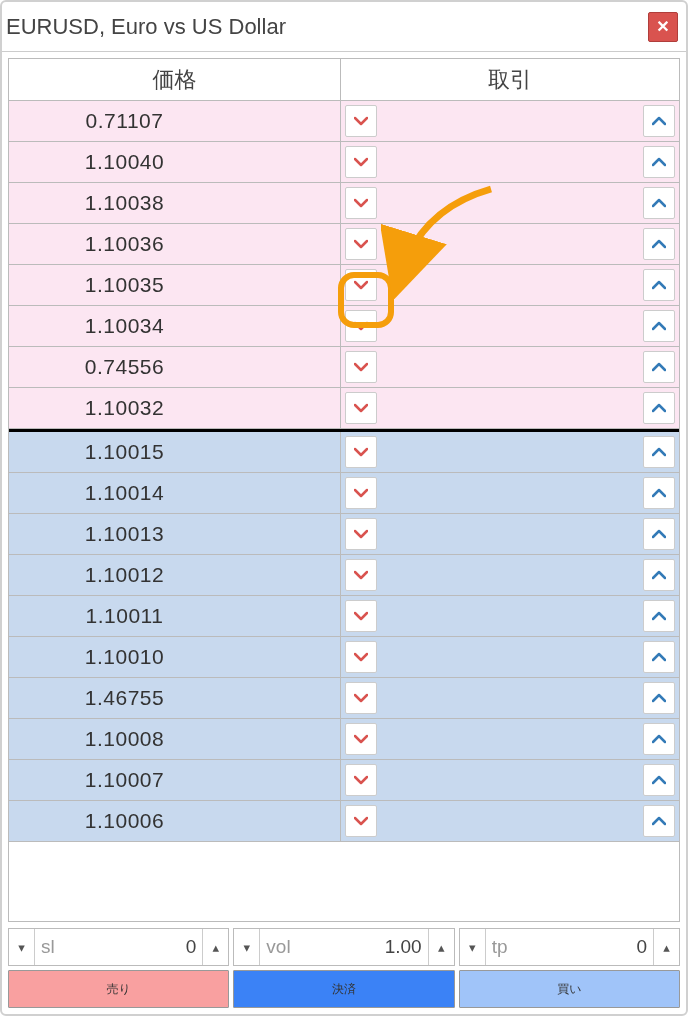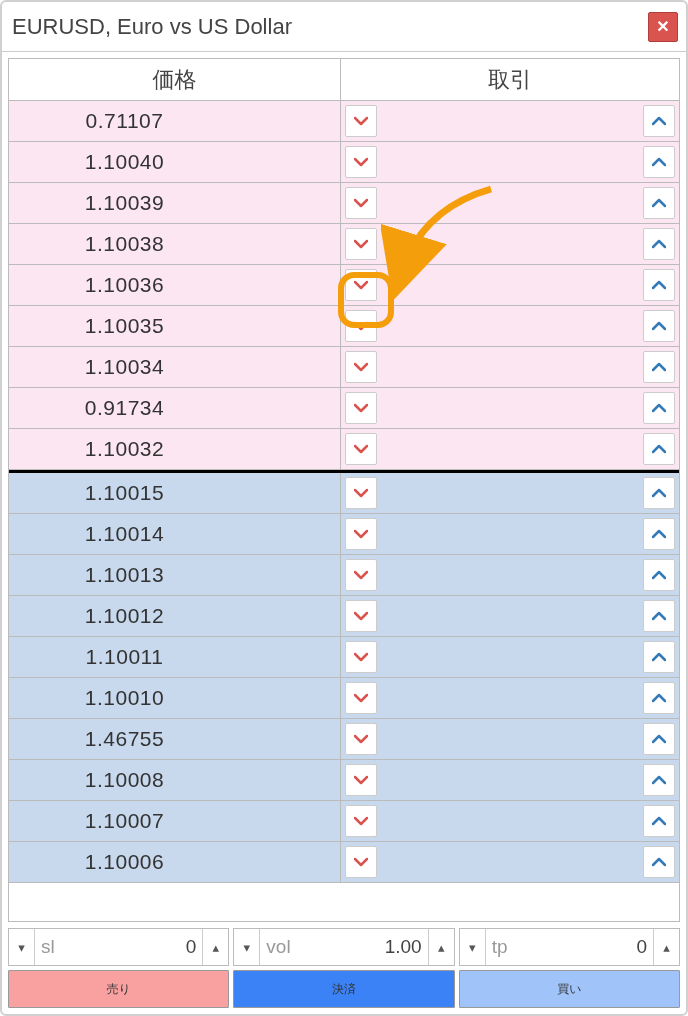--- a/index.html
+++ b/index.html
@@ -19,21 +19,21 @@
     border: 2px solid #d0d0d0;
     border-radius: 6px;
     background: #fff;
     display: flex;
     flex-direction: column;
   }
   .title-bar {
     height: 50px;
     display: flex;
     align-items: center;
-    padding: 0 8px 0 10px;
+    padding: 0 8px 0 4px;
     border-bottom: 1px solid #ccc;
   }
   .title-text {
     flex: 1;
     font-size: 22px;
     color: #444;
   }
   .close-btn {
     width: 30px;
     height: 30px;
@@ -248,36 +248,20 @@
               </div>
               <div class="trade-spacer"></div>
               <div class="chev-btn chev-up">
                 <svg width="14" height="10" viewBox="0 0 14 10">
                   <path d="M1 8 L7 2 L13 8" stroke="currentColor" stroke-width="2.5" fill="none" stroke-linecap="round" stroke-linejoin="round"></path>
                 </svg>
               </div>
             </div>
           </div>
           <div class="row ask">
-            <div class="price-cell">1.10039</div>
-            <div class="trade-cell">
-              <div class="chev-btn chev-down">
-                <svg width="14" height="10" viewBox="0 0 14 10">
-                  <path d="M1 2 L7 8 L13 2" stroke="currentColor" stroke-width="2.5" fill="none" stroke-linecap="round" stroke-linejoin="round"></path>
-                </svg>
-              </div>
-              <div class="trade-spacer"></div>
-              <div class="chev-btn chev-up">
-                <svg width="14" height="10" viewBox="0 0 14 10">
-                  <path d="M1 8 L7 2 L13 8" stroke="currentColor" stroke-width="2.5" fill="none" stroke-linecap="round" stroke-linejoin="round"></path>
-                </svg>
-              </div>
-            </div>
-          </div>
-          <div class="row ask">
             <div class="price-cell">1.10038</div>
             <div class="trade-cell">
               <div class="chev-btn chev-down">
                 <svg width="14" height="10" viewBox="0 0 14 10">
                   <path d="M1 2 L7 8 L13 2" stroke="currentColor" stroke-width="2.5" fill="none" stroke-linecap="round" stroke-linejoin="round"></path>
                 </svg>
               </div>
               <div class="trade-spacer"></div>
               <div class="chev-btn chev-up">
                 <svg width="14" height="10" viewBox="0 0 14 10">
@@ -328,21 +312,21 @@
               </div>
               <div class="trade-spacer"></div>
               <div class="chev-btn chev-up">
                 <svg width="14" height="10" viewBox="0 0 14 10">
                   <path d="M1 8 L7 2 L13 8" stroke="currentColor" stroke-width="2.5" fill="none" stroke-linecap="round" stroke-linejoin="round"></path>
                 </svg>
               </div>
             </div>
           </div>
           <div class="row ask">
-            <div class="price-cell">0.91734</div>
+            <div class="price-cell">0.74556</div>
             <div class="trade-cell">
               <div class="chev-btn chev-down">
                 <svg width="14" height="10" viewBox="0 0 14 10">
                   <path d="M1 2 L7 8 L13 2" stroke="currentColor" stroke-width="2.5" fill="none" stroke-linecap="round" stroke-linejoin="round"></path>
                 </svg>
               </div>
               <div class="trade-spacer"></div>
               <div class="chev-btn chev-up">
                 <svg width="14" height="10" viewBox="0 0 14 10">
                   <path d="M1 8 L7 2 L13 8" stroke="currentColor" stroke-width="2.5" fill="none" stroke-linecap="round" stroke-linejoin="round"></path>

